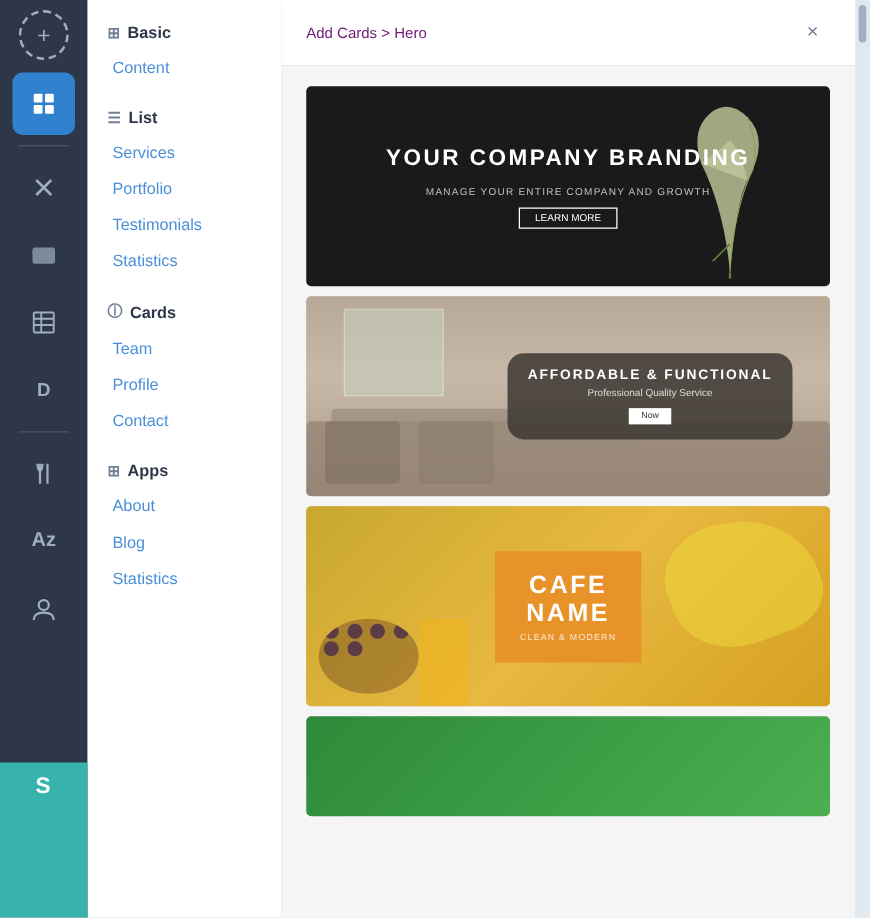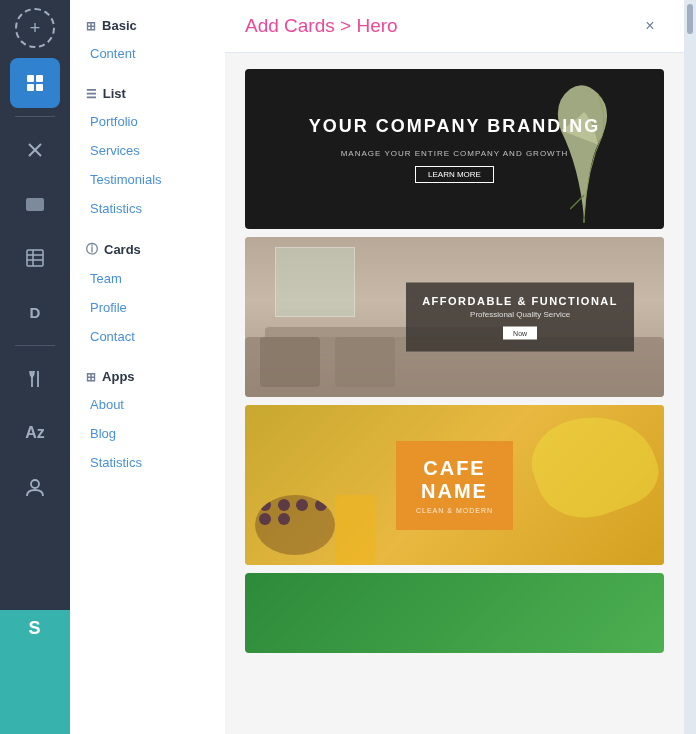--- a/index.html
+++ b/index.html
@@ -113,23 +113,23 @@
     .main-header {
       background: white;
       padding: 12px 20px;
       display: flex;
       align-items: center;
       justify-content: space-between;
       border-bottom: 1px solid #e2e8f0;
       flex-shrink: 0;
     }
     .main-header-title {
-      font-size: 19px;
+      font-size: 12px;
       font-weight: 500;
-      color: #ec4899;
+      color: #701a75;
     }
     .main-header-close {
       width: 28px;
       height: 28px;
       display: flex;
       align-items: center;
       justify-content: center;
       cursor: pointer;
       color: #718096;
       font-size: 16px;
@@ -212,20 +212,21 @@
     .card-2-overlay {
       position: absolute;
       right: 30px;
       top: 50%;
       transform: translateY(-50%);
       background: rgba(60,55,50,0.85);
       color: white;
       padding: 12px 16px;
       text-align: center;
       min-width: 140px;
+      border-radius: 13px;
     }
     .card-2-title {
       font-size: 11px;
       font-weight: 700;
       letter-spacing: 1.5px;
       text-transform: uppercase;
     }
     .card-2-subtitle {
       font-size: 8px;
       opacity: 0.8;
@@ -377,22 +378,22 @@
       <span>Basic</span>
     </div>
     <div class="sidebar-item">Content</div>
 
     <div class="sidebar-divider"></div>
 
     <div class="sidebar-section-header">
       <span class="section-icon">☰</span>
       <span>List</span>
     </div>
+    <div class="sidebar-item">Services</div>
     <div class="sidebar-item">Portfolio</div>
-    <div class="sidebar-item">Services</div>
     <div class="sidebar-item">Testimonials</div>
     <div class="sidebar-item">Statistics</div>
 
     <div class="sidebar-divider"></div>
 
     <div class="sidebar-section-header">
       <span class="section-icon">ⓘ</span>
       <span>Cards</span>
     </div>
     <div class="sidebar-item">Team</div>

